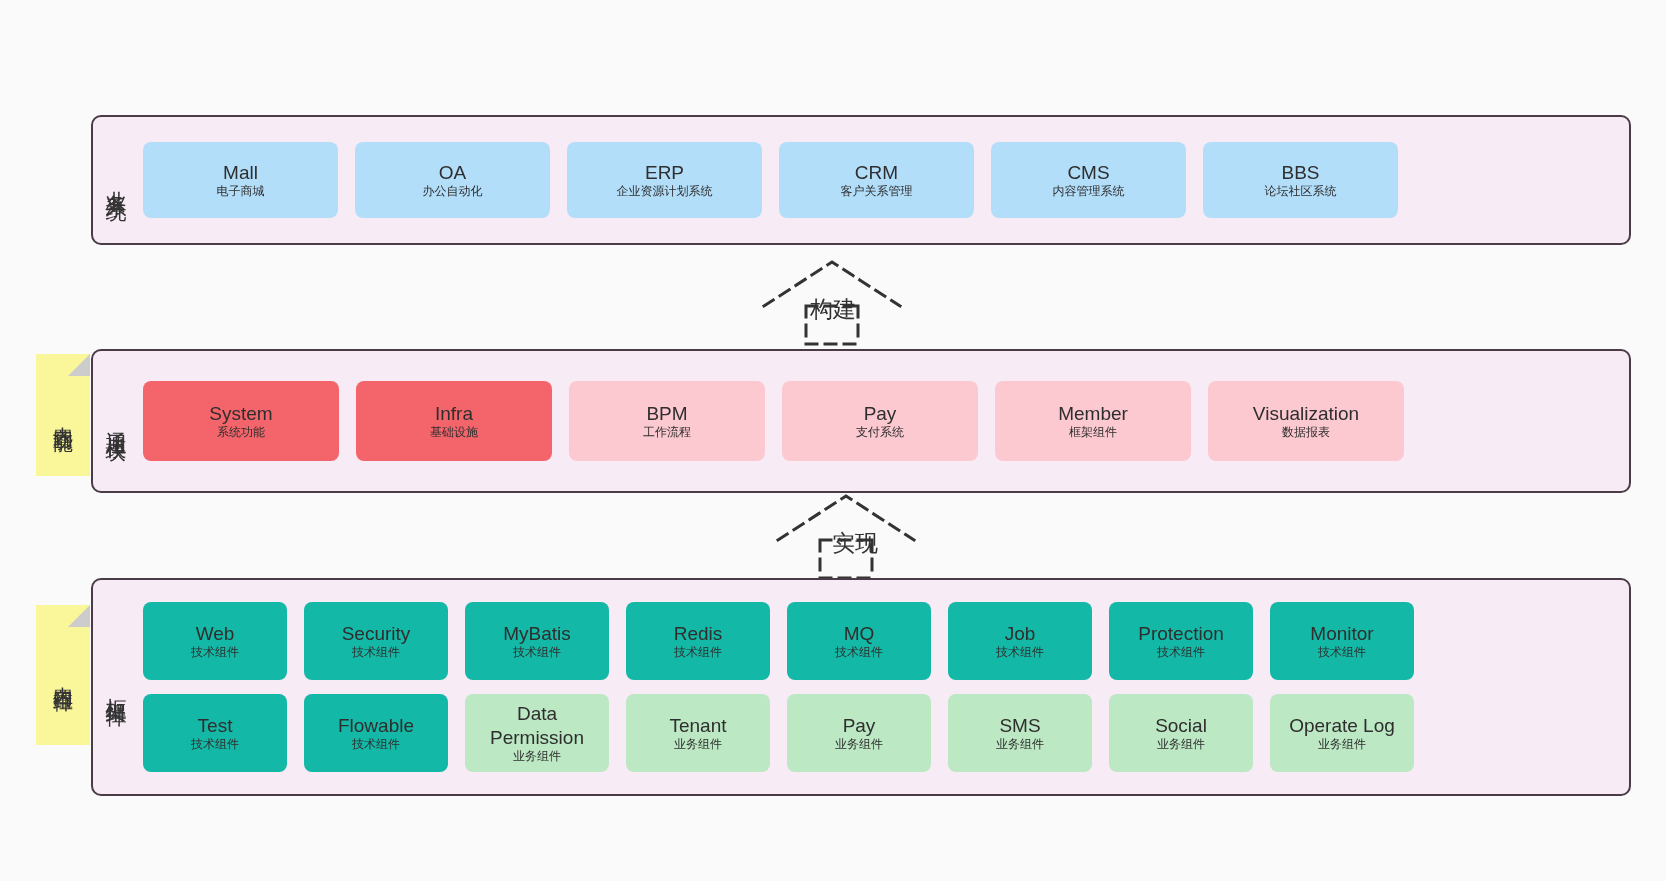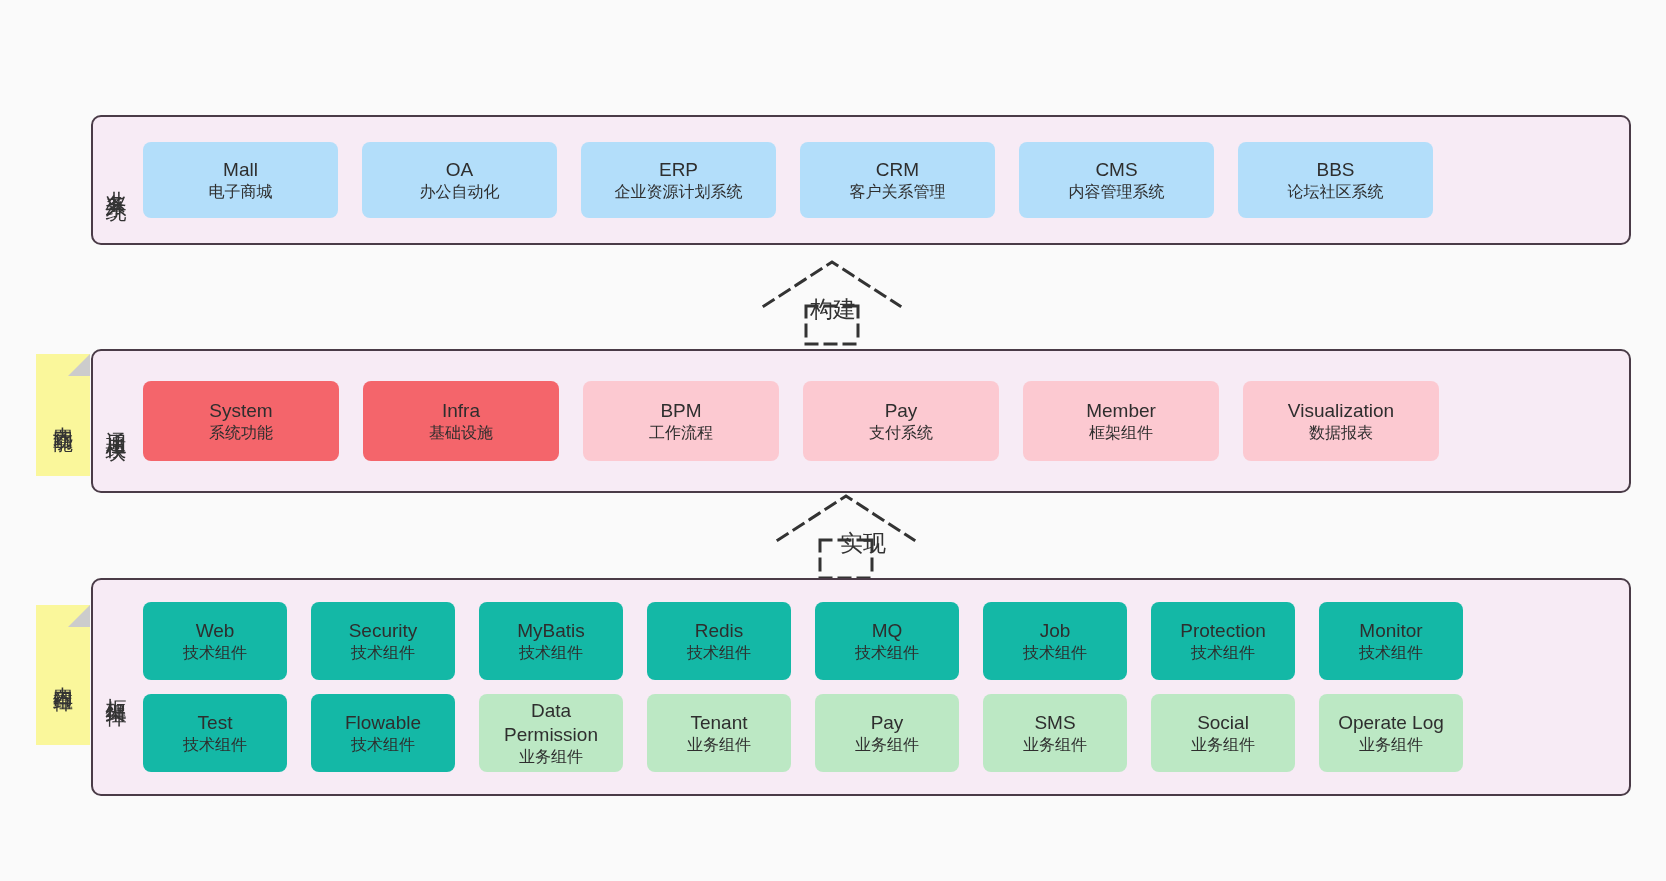--- a/index.html
+++ b/index.html
@@ -36,38 +36,38 @@
   .layer-body {
     flex: 1 1 auto;
     display: flex;
     flex-direction: column;
     justify-content: center;
     gap: 14px;
     padding: 12px 14px 12px 4px;
   }
   .row {
     display: flex;
-    gap: 24px;
+    gap: 17px;
     justify-content: flex-start;
   }
 
   
   .box {
     border-radius: 8px;
     display: flex;
     flex-direction: column;
     align-items: center;
     justify-content: center;
     text-align: center;
     color: #2E2E2E;
     line-height: 1.25;
     padding: 6px 4px;
   }
   .box .t-en { font-size: 19px; }
-  .box .t-cn { font-size: 16px; }
+  .box .t-cn { font-size: 12px; }
 
   .box.blue       { background: #B3DEFA; }
   .box.red        { background: #F4656B; }
   .box.pinklight  { background: #FCC9D1; }
   .box.green      { background: #14b8a6; }
   .box.greenlight { background: #BCE8C4; }
 
   
   .layer-biz .box    { width: 195px; height: 76px; }
   .layer-common .box { width: 196px; height: 80px; }
@@ -185,21 +185,21 @@
           </div>
         </div>
     </div>
   </div>
 
   <div class="connector" style="left:776px; top:492px; width:140px; height:88px;">
     <svg width="140" height="88" viewBox="0 0 140 88">
       <path d="M2 48 L70 4 L138 48" fill="none" stroke="#333" stroke-width="3" stroke-dasharray="11 8" stroke-linecap="square"></path>
       <path d="M44 48 L44 86 M96 48 L96 86 M44 48 L96 48 M44 86 L96 86" fill="none" stroke="#333" stroke-width="3" stroke-dasharray="11 8" stroke-linecap="square"></path>
     </svg>
-    <div class="conn-label" style="left:64px; top:36px;">实现</div>
+    <div class="conn-label" style="left:56px; top:36px;">实现</div>
   </div>
 
   <div class="note" style="left:36px; top:605px; height:140px;">内置组件</div>
 
   <div class="layer layer-frame" style="left:91px; top:578px; width:1540px; height:218px;">
     <div class="layer-title">框架组件</div>
     <div class="layer-body">
       <div class="row" id="row-frame1">
           <div class="box green">
             <div class="t-en">Web</div>

